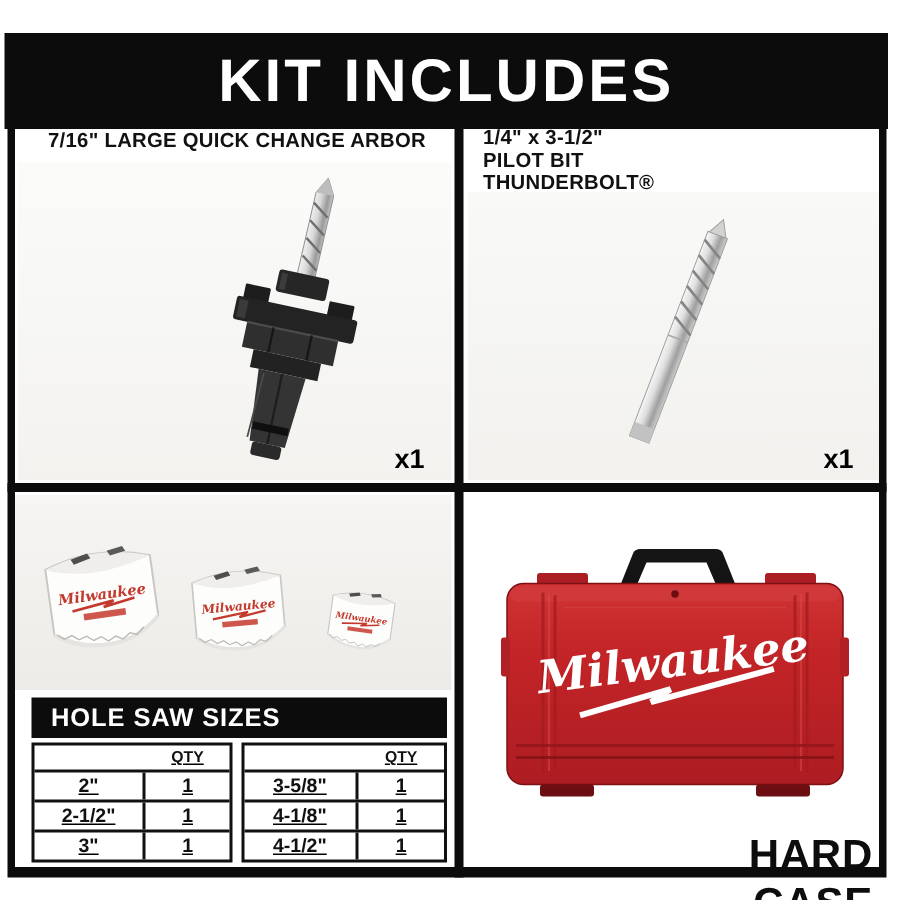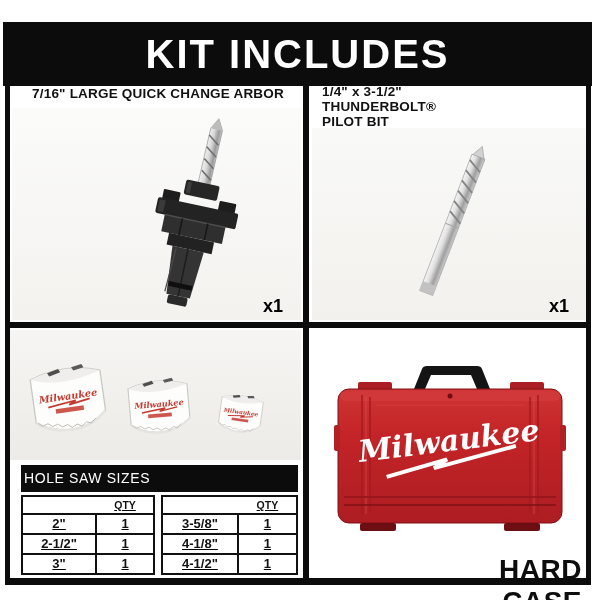--- a/index.html
+++ b/index.html
@@ -40,22 +40,22 @@
 
   .arbor-svg{position:absolute;left:116px;top:112px;}
   .pilot-svg{position:absolute;left:398px;top:138px;}
   .saw1{position:absolute;left:24px;top:350px;}
   .saw2{position:absolute;left:122px;top:366px;}
   .saw3{position:absolute;left:214px;top:386px;}
   .case-svg{position:absolute;left:330px;top:363px;}
 
   .sizes-table{position:absolute;left:21px;top:465px;width:277px;}
   .table-title{
-    height:27px;background:#0c0c0c;color:#fff;font-size:14px;font-weight:normal;
-    line-height:27px;padding-left:3px;letter-spacing:0.6px;box-sizing:border-box;
+    height:27px;background:#0c0c0c;color:#fff;font-size:17px;font-weight:bold;
+    line-height:27px;padding-left:13px;letter-spacing:0.6px;box-sizing:border-box;
   }
   .tables-row{display:flex;margin-top:3px;text-decoration:underline;}
   .subtable{border:2px solid #111;background:#fff;box-sizing:border-box;}
   .subtable.left{width:134px;margin-right:6px;}
   .subtable.right{width:137px;}
   .qty-row{height:16px;border-bottom:2px solid #111;display:flex;}
   .qty-row .qty-label{
     margin-left:57%;width:43%;text-align:center;font-size:10.5px;font-weight:bold;
     line-height:16px;color:#111;
   }
@@ -119,22 +119,22 @@
       <path d="M68,140 L66,184" stroke="#4b4b4b" stroke-width="1.2"></path>
       <rect x="68" y="173" width="24" height="5" fill="#0f0f0f"></rect>
       <rect x="70" y="186" width="20" height="9" rx="2" fill="#2a2a2a"></rect>
     </g>
   </svg>
 
   <span class="qty-mark qty-tl">x1</span>
 
   <div class="pilot-label">
     <div>1/4" x 3-1/2"</div>
+    <div>PILOT BIT</div>
     <div>THUNDERBOLT®</div>
-    <div>PILOT BIT</div>
   </div>
 
   <svg class="pilot-svg" width="110" height="170" viewBox="0 0 110 170">
     <defs>
       <linearGradient id="sgrad2" x1="0" y1="0" x2="1" y2="0">
         <stop offset="0" stop-color="#f6f6f6"></stop>
           <stop offset="0.35" stop-color="#dedede"></stop>
         <stop offset="0.7" stop-color="#9f9f9f"></stop>
           <stop offset="1" stop-color="#cccccc"></stop>
       </linearGradient>

